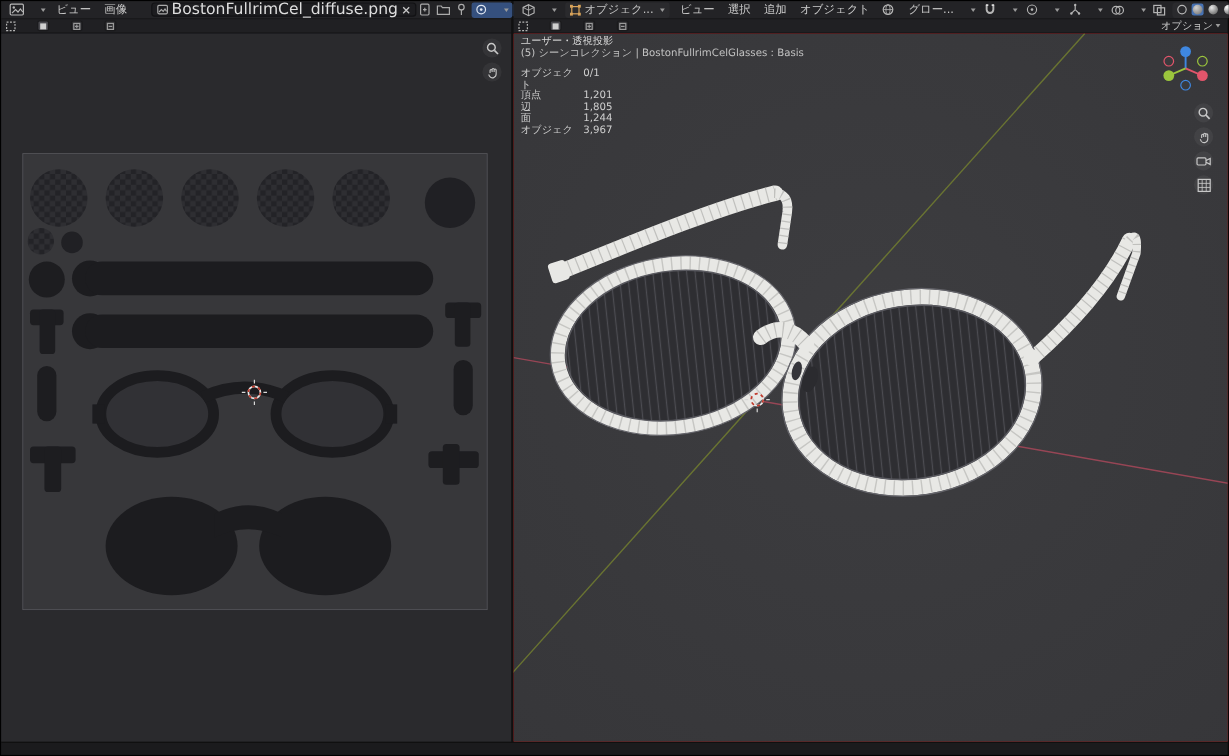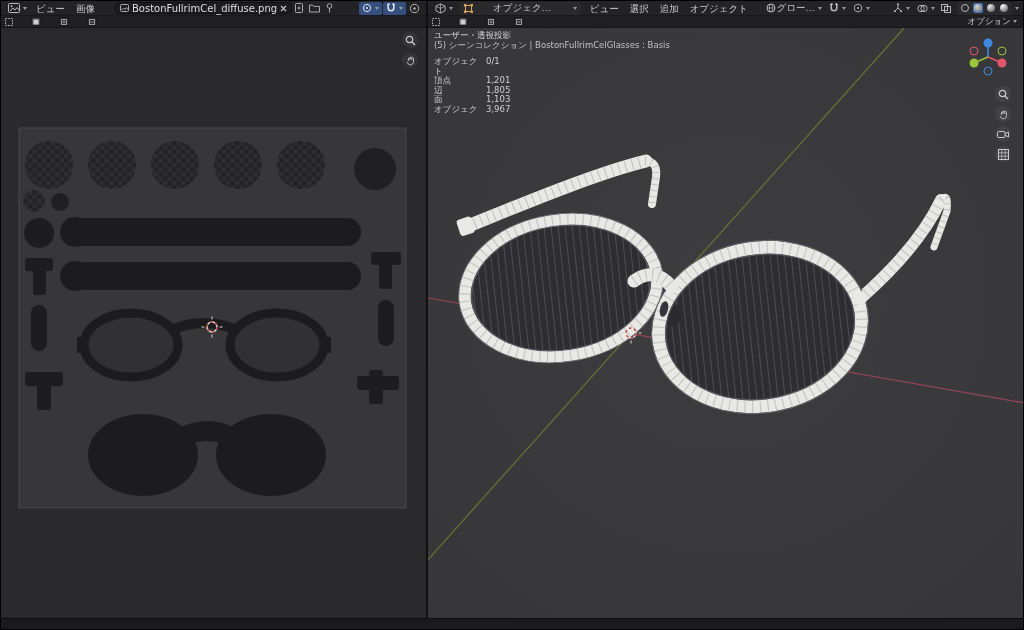--- a/index.html
+++ b/index.html
@@ -11,28 +11,28 @@
   .pane-left{width:427px;border-right:2px solid #101010}
   .pane-right{flex:1}
   .hdr{height:15px;background:#232326;display:flex;align-items:center;padding:0 4px;font-size:9.5px;color:#c5c5c5;gap:1px;border-bottom:1px solid #19191b;white-space:nowrap}
   .toolrow{height:12px;background:#202023;display:flex;align-items:center;padding:0 4px;gap:18px;border-bottom:1px solid #161618;font-size:8.5px;color:#c0c0c0}
   .vp{flex:1;position:relative;min-height:0;overflow:hidden}
   .vp-left{background:#2a2a2d}
   .vp-right{background:#b91c1c}
   .statusbar{height:11px;background:#1b1b1d;border-top:1px solid #0e0e0e}
   .menu-item{padding:0 5px;line-height:15px;color:#cdcdcd;cursor:default}
   .caret{width:0;height:0;border-left:2.5px solid transparent;border-right:2.5px solid transparent;border-top:3px solid #9a9a9a;margin-left:2px}
-  .hbtn{display:flex;align-items:center;padding:0 3px;height:13px;border-radius:2px;gap:1px}
+  .hbtn{display:flex;align-items:center;padding:0 3px;height:13px;border-radius:2px;gap:12px}
   .hbtn.active{background:#35507e}
   .hicon{margin:0 2px;flex:none}
   .spacer{flex:1}
   .sp-small{flex:.5}
   .datablock{display:flex;align-items:center;gap:3px;background:#1d1d20;border:1px solid #121214;border-radius:3px;height:12px;padding:0 4px;margin-left:14px}
-  .db-name{font-size:10px;color:#dedede}
-  .mode-btn{display:flex;align-items:center;gap:20px;background:#2a2a2d;border-radius:2px;height:13px;padding:0 4px;margin:0 3px}
+  .db-name{font-size:13px;color:#dedede}
+  .mode-btn{display:flex;align-items:center;gap:3px;background:#2a2a2d;border-radius:2px;height:13px;padding:0 4px;margin:0 3px}
   .shading-group{display:flex;align-items:center;gap:3px;background:#2a2a2d;border-radius:3px;height:13px;padding:0 3px;margin-left:3px}
   .sph{width:8px;height:8px;border-radius:50%;background:radial-gradient(circle at 35% 30%,#d2d2d2,#6a6a6a)}
   .sph-wrap{display:flex;padding:1px;border-radius:2px}
   .sph-wrap.active{background:#4772b3}
   .sph.wire{background:transparent;border:1px solid #b5b5b5}
   .sph.mat{background:radial-gradient(circle at 35% 30%,#e8e8e8,#8a8a8a 60%,#555)}
   .sph.rend{background:radial-gradient(circle at 30% 25%,#fff,#9a9a9a 55%,#4e4e4e)}
   .toolbtn{width:10px;height:9px;border-radius:2px;background:#2b2b2e;border:1px solid #1a1a1c;display:flex;align-items:center;justify-content:center}
   .toolbtn.active{background:#47474c}
   .toolbtn svg{display:block}
@@ -401,21 +401,21 @@
             <div class="srow">
                 <span>頂点</span>
                 <span class="sval">1,201</span>
               </div>
             <div class="srow">
                 <span>辺</span>
                 <span class="sval">1,805</span>
               </div>
             <div class="srow">
                 <span>面</span>
-                <span class="sval">1,103</span>
+                <span class="sval">1,244</span>
               </div>
             <div class="srow">
                 <span>オブジェク</span>
                 <span class="sval">3,967</span>
               </div>
           </div>
         </div>
 
         <svg class="gizmo" width="46" height="46" viewBox="0 0 46 46">
           <line x1="23" y1="23" x2="23" y2="9" stroke="#3f87e0" stroke-width="1.6"></line>

